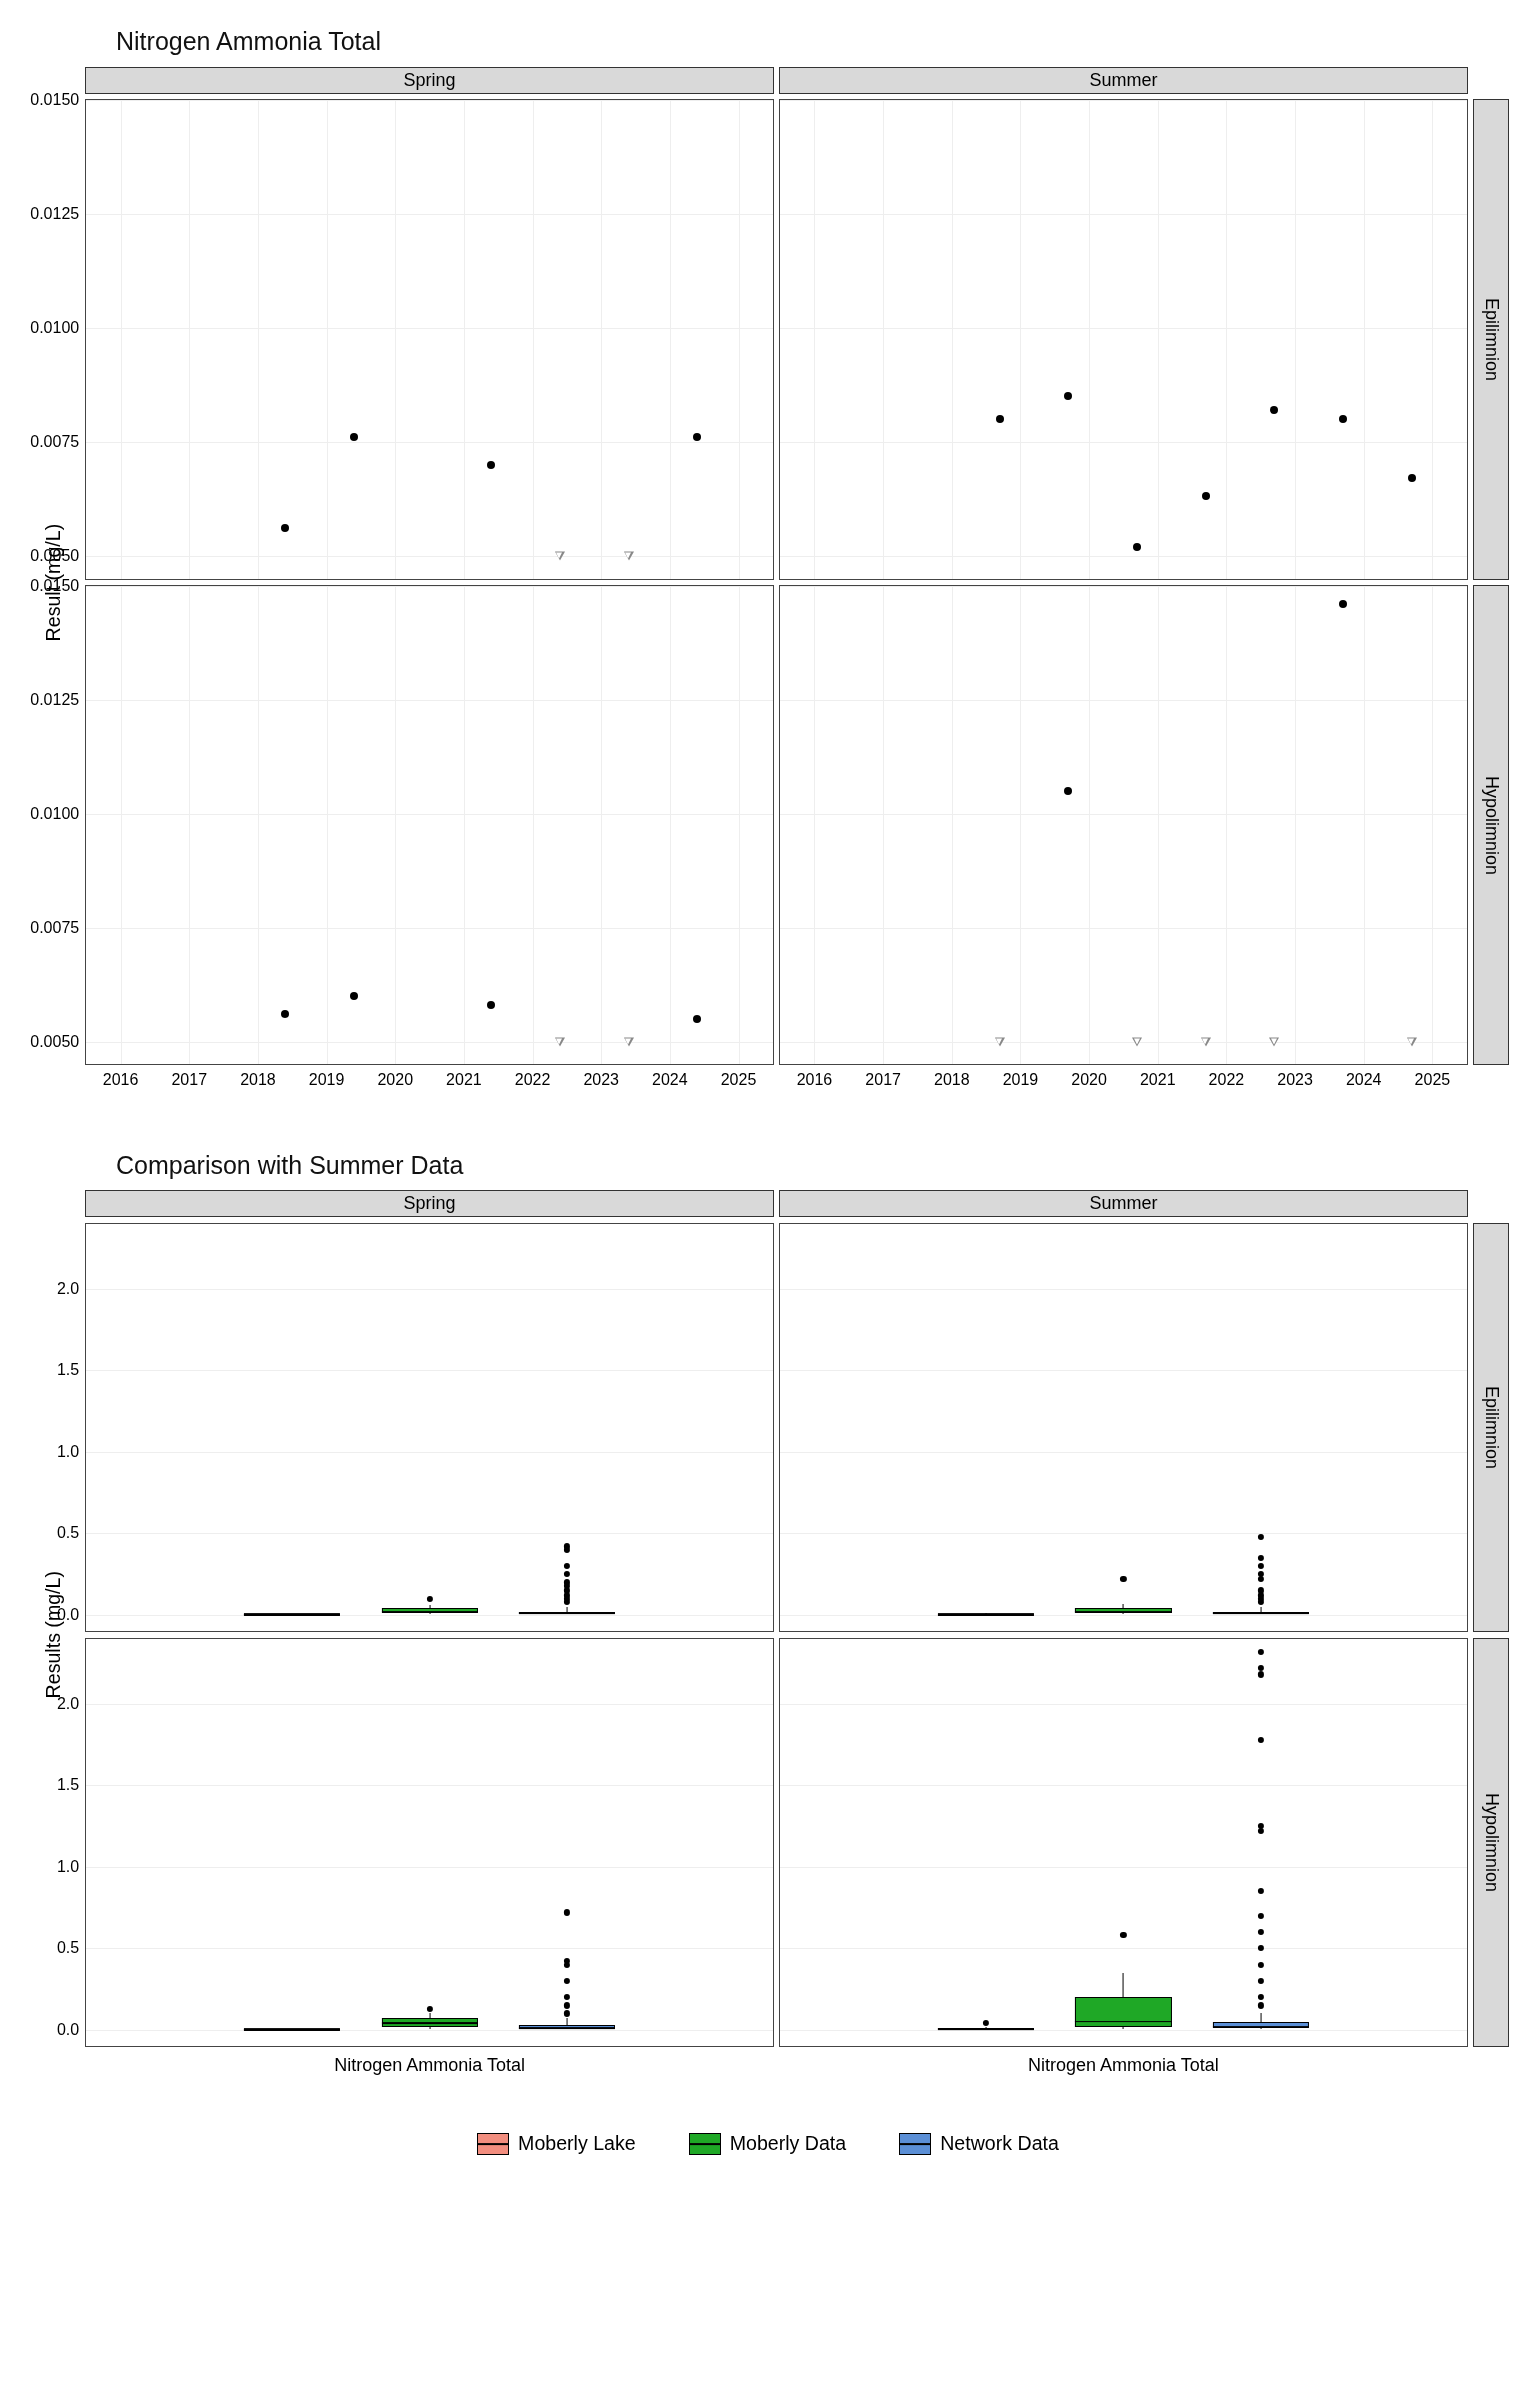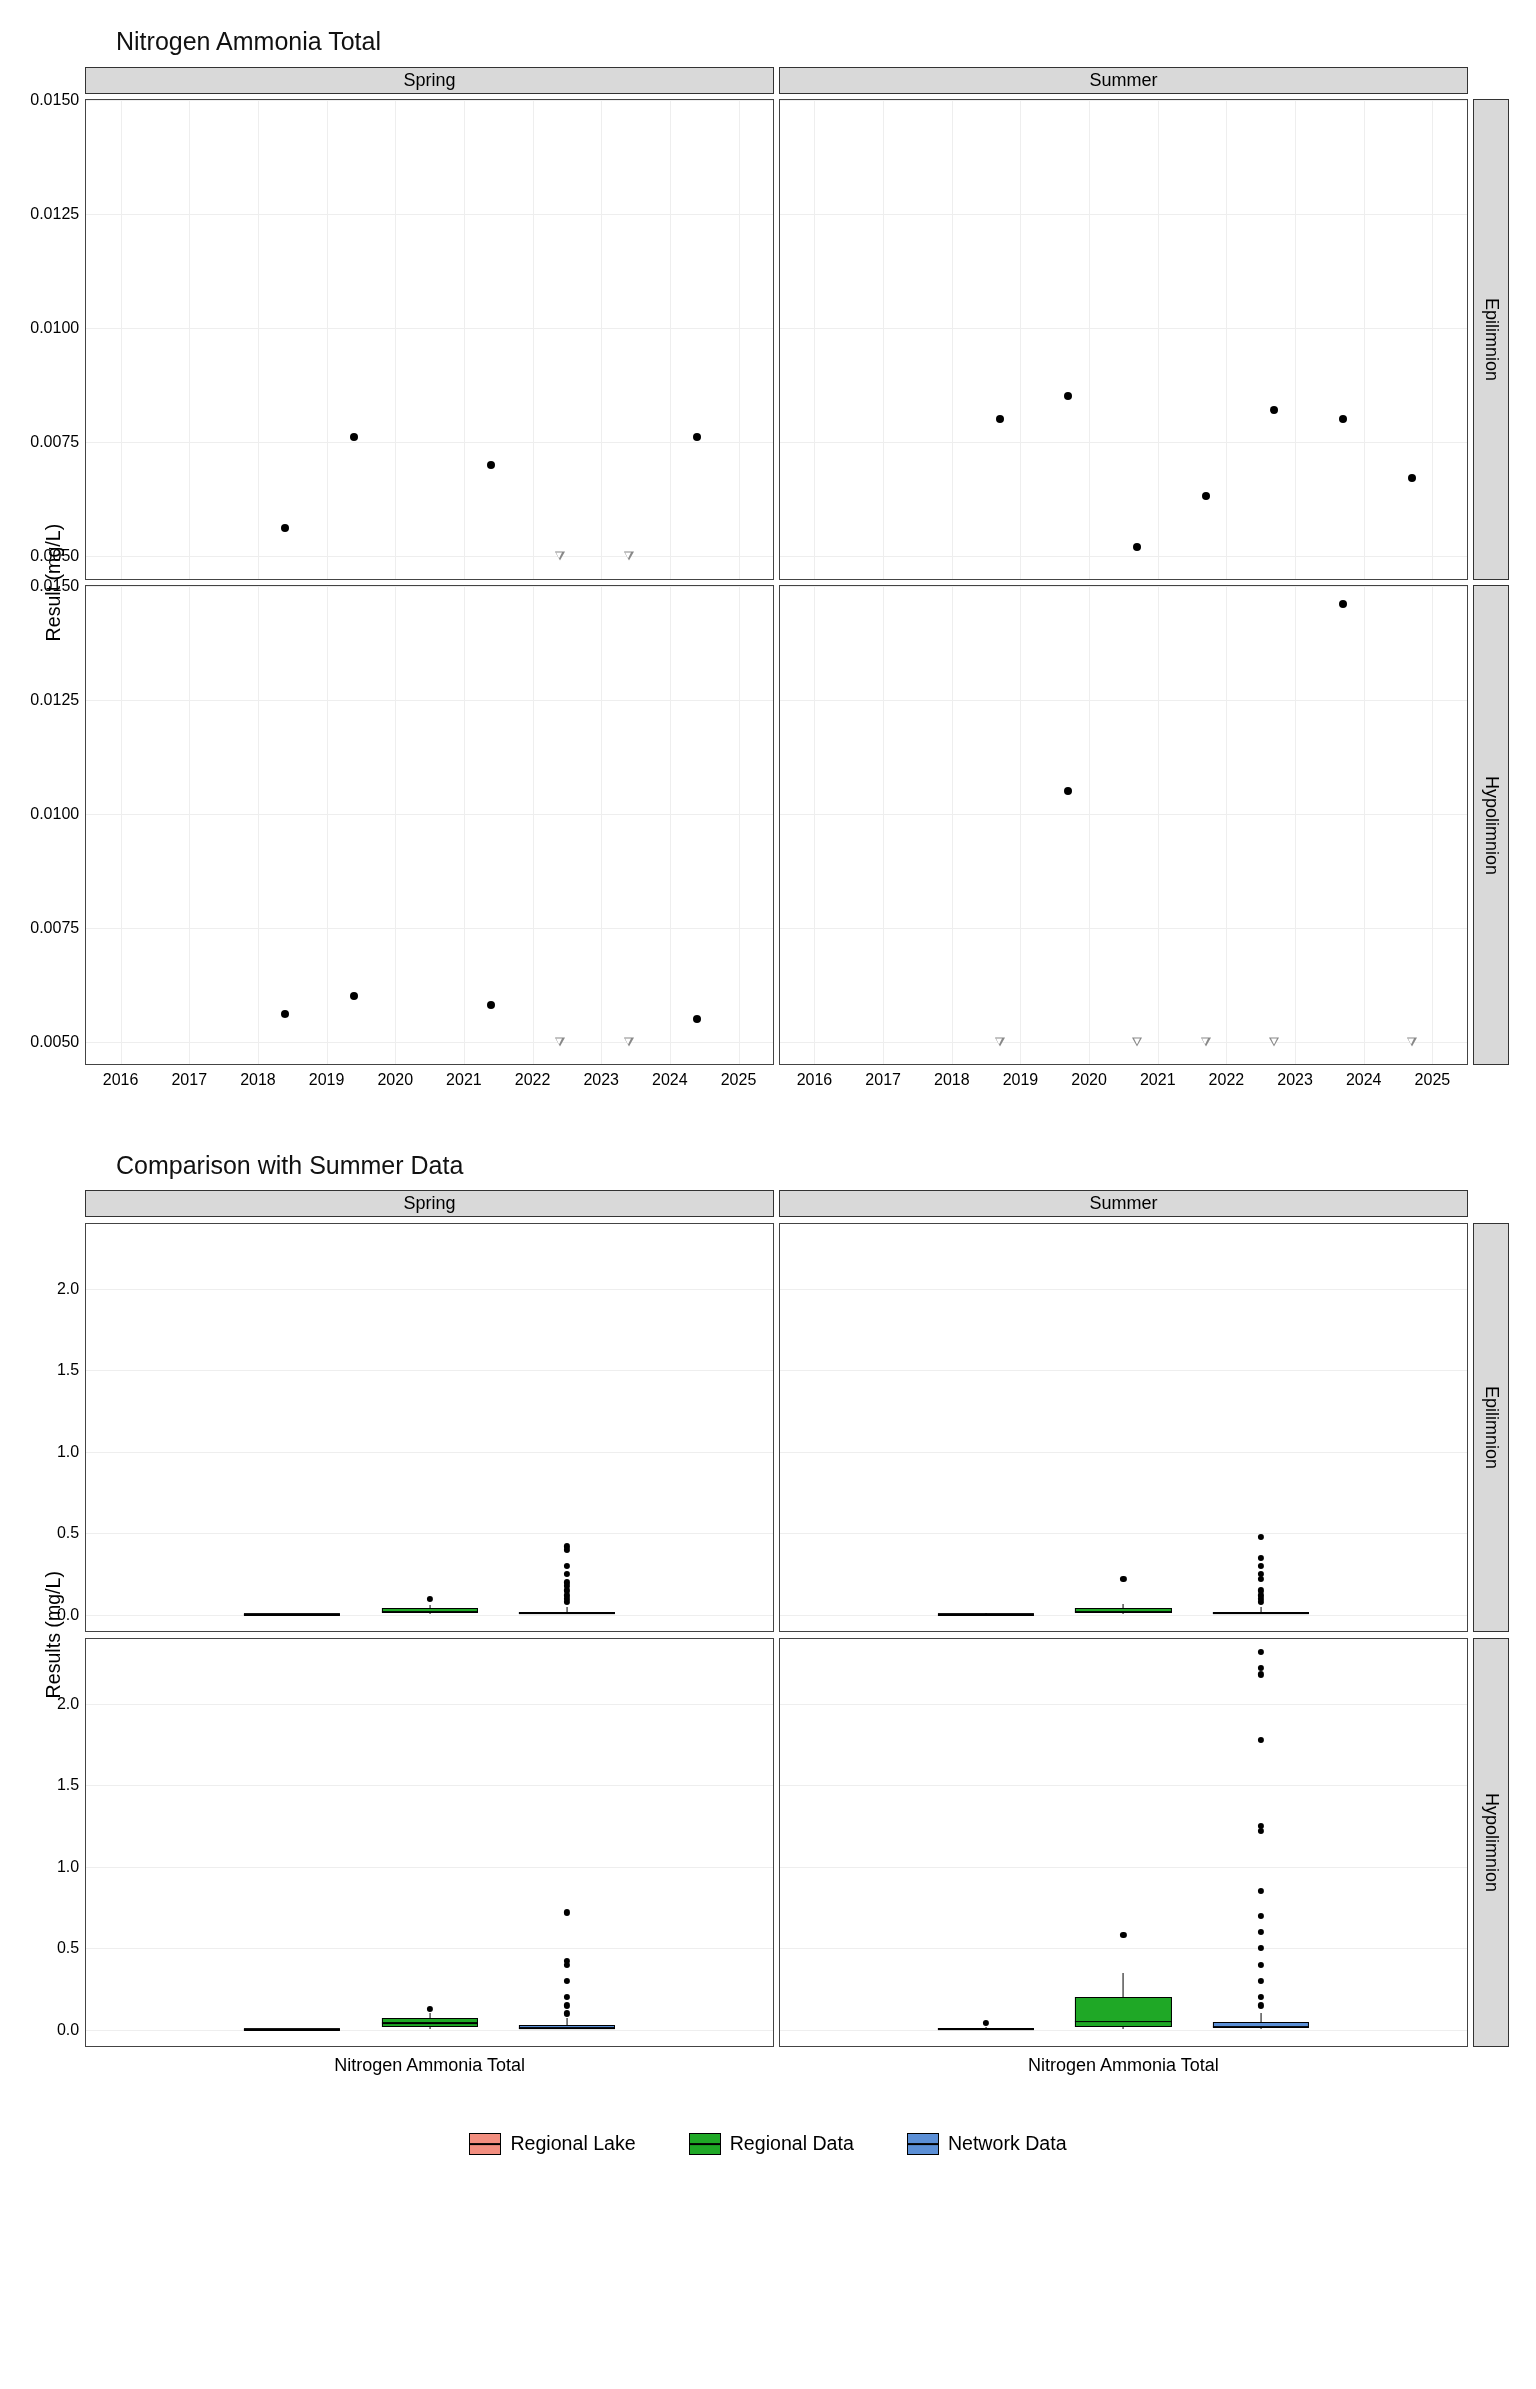--- a/index.html
+++ b/index.html
@@ -402,24 +402,24 @@
           <div class="outlier" style="left: 70%; top: 3.2%;"></div>
         </div>
         <div class="xcat">Nitrogen Ammonia Total</div>
       </div>
   </div>
 </div>
 
 <div class="legend">
   <div class="legend-item">
     <span class="legend-swatch" id="sw0" style="background: rgb(242, 142, 127);"></span>
-    <span>Regional Lake</span>
+    <span>Moberly Lake</span>
   </div>
   <div class="legend-item">
     <span class="legend-swatch" id="sw1" style="background: rgb(31, 168, 38);"></span>
-    <span>Regional Data</span>
+    <span>Moberly Data</span>
   </div>
   <div class="legend-item">
     <span class="legend-swatch" id="sw2" style="background: rgb(91, 143, 214);"></span>
     <span>Network Data</span>
   </div>
 </div>
 
 
 </body></html>

